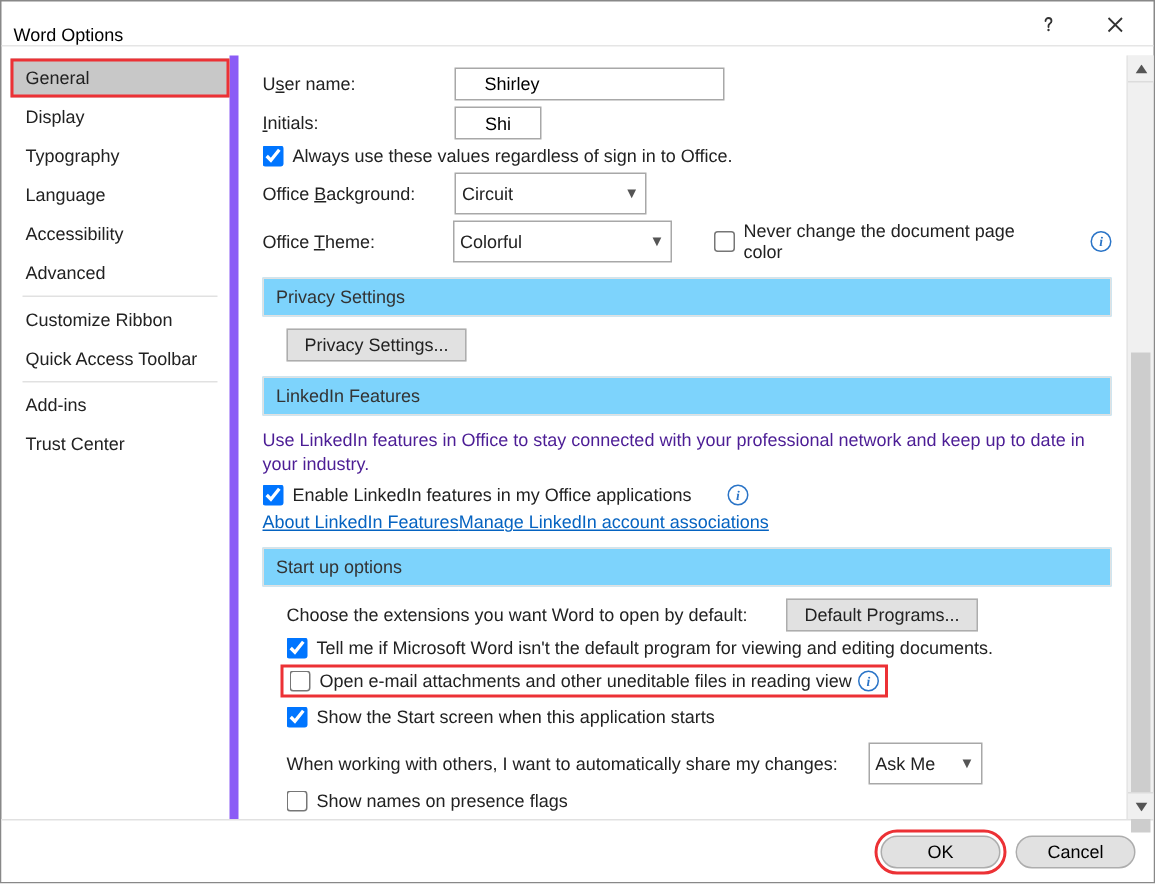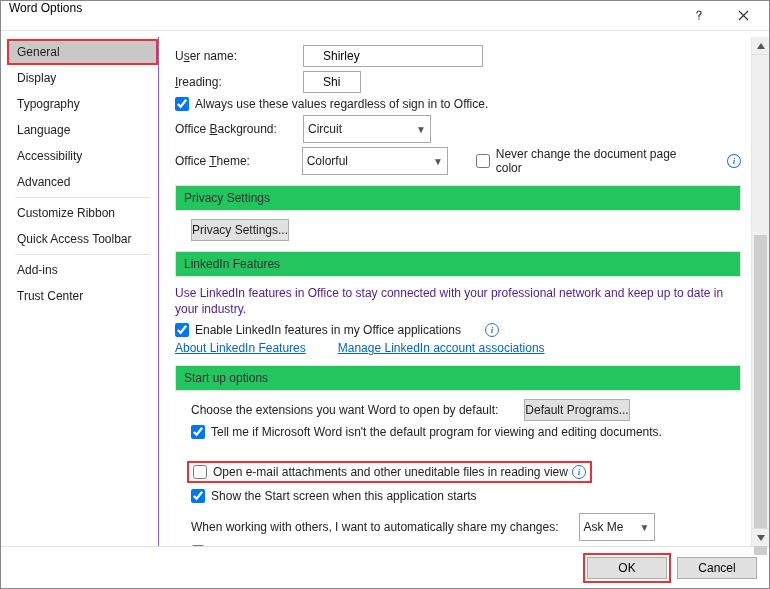--- a/index.html
+++ b/index.html
@@ -1,47 +1,47 @@
 <!DOCTYPE html>
 <html><head>
 <meta charset="utf-8">
 <style>
   * { box-sizing: border-box; font-family: "Segoe UI", Tahoma, sans-serif; font-size: 12px; }
   body { margin: 0; background: #fff; }
   .window { width: 770px; height: 589px; border: 1px solid #888; background: #fff; display: flex; flex-direction: column; }
-  .titlebar { height: 30px; display: flex; align-items: flex-start; padding: 0 4px 0 8px; border-bottom: 1px solid #e5e5e5; }
+  .titlebar { height: 30px; display: flex; align-items: flex-end; padding: 0 4px 0 8px; border-bottom: 1px solid #e5e5e5; }
   .titlebar .title { flex: 1; }
   .titlebar .sysbtn { width: 44px; height: 28px; display: flex; align-items: center; justify-content: center; color: #333; }
   .body { flex: 1; display: flex; min-height: 0; padding: 6px 0 0 6px; }
-  .sidebar { width: 152px; border-right: 1px solid #8b5cf6; padding-top: 2px; }
+  .sidebar { width: 152px; border-right: 6px solid #8b5cf6; padding-top: 2px; }
   .sidebar .sep { border-top: 1px solid #e1e1e1; margin: 2px 8px; }
   .sidebar-item { padding: 6px 10px; color: #222; cursor: default; }
   .sidebar-item.selected { background: #c8c8c8; }
   .hl-red { outline: 2.5px solid #ec3135; outline-offset: -2px; }
   .content-wrap { flex: 1; position: relative; display: flex; min-width: 0; }
   .content { flex: 1; overflow: hidden; padding: 4px 10px 0 16px; color: #222; }
   .scrollbar { width: 18px; border-left: 1px solid #e5e5e5; background: #f0f0f0; position: relative; }
   .scroll-up, .scroll-down { height: 18px; display:flex; align-items:center; justify-content:center; color:#555; background:#f0f0f0; border-bottom:1px solid #dcdcdc;}
   .scroll-down { position:absolute; bottom:0; width:100%; border-top:1px solid #dcdcdc; border-bottom:none;}
   .scroll-thumb { position:absolute; left:2px; right:2px; top:198px; height:320px; background:#cdcdcd; }
   .row { display: flex; align-items: center; margin: 4px 0; gap: 20px; }
   .lbl { width: 108px; color: #222; }
   .lbl .ul { text-decoration: underline; }
   input.text { border: 1px solid #a8a8a8; height: 22px; padding: 0 19px; background:#fff; }
   select.combo, .combo { border: 1px solid #a8a8a8; height: 22px; padding: 13px 4px; background:#fff; display:inline-flex; align-items:center; justify-content:space-between; gap:6px; min-width:120px; }
   .combo .caret { font-size:10px; color:#555; }
   .chk { display:inline-flex; align-items:center; gap:6px; }
   .chk input { width:14px; height:14px; margin:0; }
-  .section { background: #22c55e; border: 1px solid #e1e1e1; padding: 5px 8px; margin: 10px 0 8px; font-weight: 400; color:#333; }
-  .btn { border: 1px solid #adadad; background: #e1e1e1; padding: 3px 0; display:inline-block; }
+  .section { background: #7dd3fc; border: 1px solid #e1e1e1; padding: 5px 8px; margin: 10px 0 8px; font-weight: 400; color:#333; }
+  .btn { border: 1px solid #adadad; background: #e1e1e1; padding: 3px 11px; display:inline-block; }
   .info-ico { display:inline-flex; width:14px; height:14px; border:1.4px solid #2a74c7; color:#2a74c7; border-radius:50%; align-items:center; justify-content:center; font-size:9px; font-style:italic; font-weight:bold; margin-left:4px; font-family: Georgia, serif;}
   a.link { color:#0563c1; text-decoration: underline; }
-  .startup-hl { border: 2.5px solid #ec3135; padding: 2px 4px; display:inline-flex; align-items:center; margin: 18px 0 2px -4px;}
+  .startup-hl { border: 2.5px solid #ec3135; padding: 2px 4px; display:inline-flex; align-items:center; margin: 0 0 2px -4px;}
   .footer { height: 42px; border-top: 1px solid #e1e1e1; display:flex; align-items:center; justify-content:flex-end; gap:10px; padding: 0 12px; background:#fff; }
-  .footer .btn { min-width: 80px; text-align:center; }
+  .footer .btn { min-width: 80px; text-align:center;border-radius:11px; }
   .ok-hl { outline: 2.5px solid #ec3135; outline-offset: 2px; }
   .para { margin: 6px 0; line-height: 1.35; }
   .muted { color:#4c1d95; }
 </style>
 </head>
 <body>
 
 <div class="window">
   <div class="titlebar">
     <div class="title">Word Options</div>
@@ -75,21 +75,21 @@
     </div>
 
     <div class="content-wrap">
       <div class="content">
 
         <div class="row">
           <div class="lbl"><span>U</span><span class="ul">s</span><span>er name:</span></div>
           <input class="text" style="width: 180px;" value="Shirley">
         </div>
         <div class="row">
-          <div class="lbl"><span class="ul">I</span><span>reading:</span></div>
+          <div class="lbl"><span class="ul">I</span><span>nitials:</span></div>
           <input class="text" style="width: 58px;" value="Shirley">
         </div>
         <div class="row">
           <label class="chk">
             <input type="checkbox" checked="" style="">
             <span><span>A</span><span class="ul">l</span><span>ways use these values regardless of sign in to Office.</span></span>
           </label>
         </div>
         <div class="row">
           <div class="lbl"><span>Office </span><span class="ul">B</span><span>ackground:</span></div>
@@ -118,21 +118,21 @@
 
         <div class="section">LinkedIn Features</div>
         <div class="para muted">Use LinkedIn features in Office to stay connected with your professional network and keep up to date in your industry.</div>
         <div class="row">
           <label class="chk">
             <input type="checkbox" checked="" style="">
             <span>Enable LinkedIn features in my Office applications</span>
           </label>
           <span class="info-ico">i</span>
         </div>
-        <div class="row" style="gap:32px">
+        <div class="row" style="gap:0">
           <a class="link" href="#">About LinkedIn Features</a>
           <a class="link" href="#">Manage LinkedIn account associations</a>
         </div>
 
         <div class="section">Start up options</div>
         <div class="row" style="margin-left:16px">
           <span>Choose the extensions you want Word to open by default:</span>
           <span class="btn" style="margin-left:6px">Default Programs...</span>
         </div>
         <div class="row" style="margin-left:16px">

